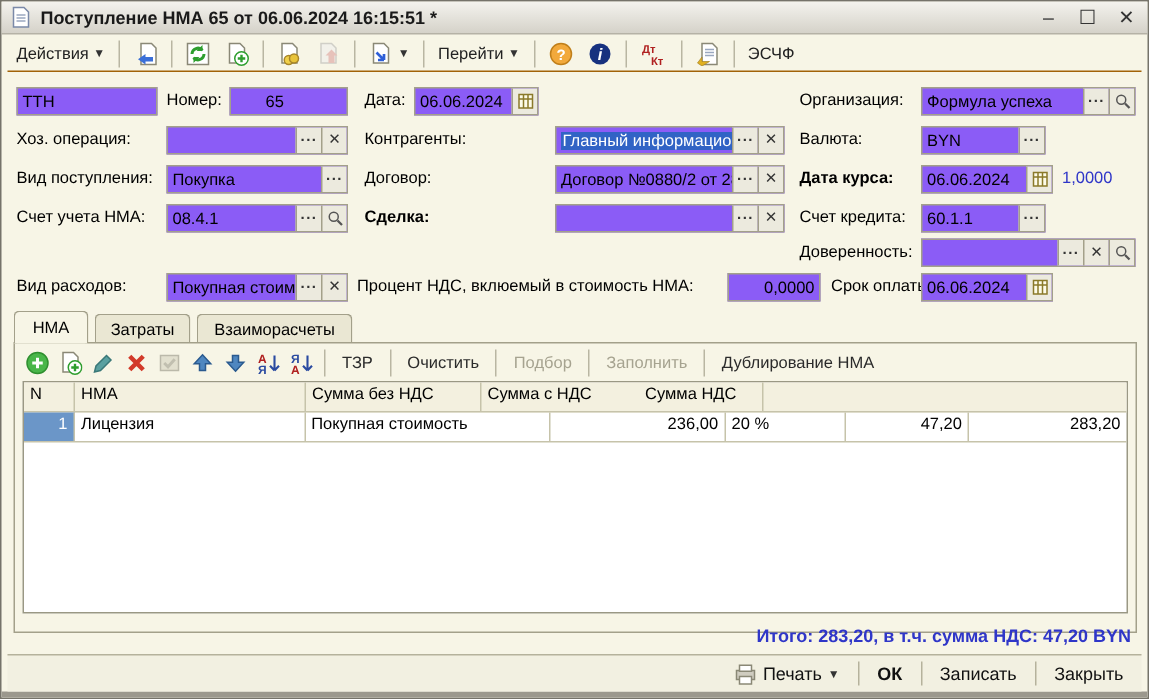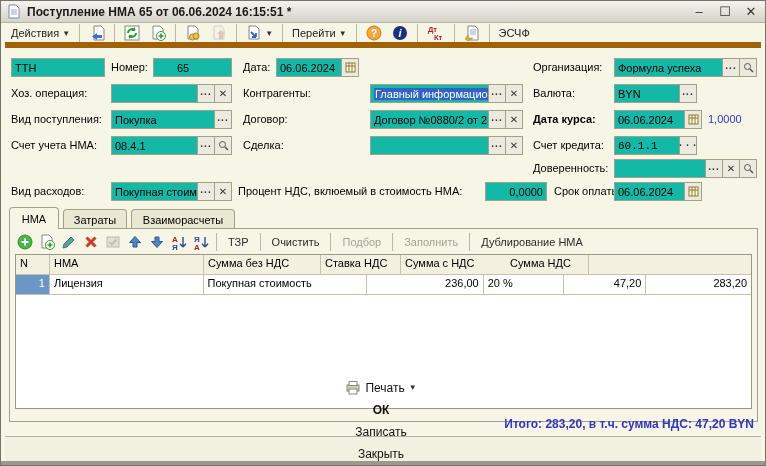--- a/index.html
+++ b/index.html
@@ -12,29 +12,29 @@
 
   .titlebar { position:absolute; left:0; top:0; width:100%; height:22px;
     background:linear-gradient(#f4f3ee,#d5d2c9); display:flex; align-items:center;
     padding:0 6px; gap:6px; border-bottom:1px solid #b5b2a6; z-index:6; }
   .title-text { font-size:12px; font-weight:bold; color:#1a1a1a; white-space:nowrap; flex:1; }
   .winbtns { display:flex; gap:10px; font-size:13px; color:#333; }
   .winbtn { width:16px; text-align:center; cursor:default; }
 
   .toolbar { position:absolute; left:4px; top:23px; right:4px; height:24px;
     display:flex; align-items:center; gap:2px; padding-left:2px;
-    border-bottom:6px solid #a16207; z-index:4; }
+    border-bottom:1px solid #a16207; z-index:4; }
   .tb { height:22px; min-width:22px; display:flex; align-items:center; justify-content:center;
         gap:3px; padding:0 4px; font-size:11px; color:#222; }
   .tb.disabled { opacity:.5; }
   .tsep { width:1px; height:18px; background:#b9b6a2; margin:0 3px; }
   .caret { font-size:8px; color:#333; }
 
   .lbl { position:absolute; font-size:11px; color:#000; white-space:nowrap; }
-  .fld { position:absolute; height:19px; background:#14b8a6; border:1px solid #a3a08a;
+  .fld { position:absolute; height:19px; background:#8b5cf6; border:1px solid #a3a08a;
          display:flex; align-items:stretch; font-size:11px; }
   .fld .val { flex:1; padding:1px 3px 0 3px; white-space:nowrap; overflow:hidden; line-height:16px; }
   .fld .val.num { text-align:right; }
   .fbtn { width:17px; background:#eceade; border-left:1px solid #a3a08a;
           display:flex; align-items:center; justify-content:center;
           font-size:10px; color:#333; line-height:1; }
   .fbtn.dots { letter-spacing:1px; font-weight:bold; padding-bottom:4px; }
   .sel-text { background:#3163c5; color:#fff; padding:0 1px; }
   .rate-text { position:absolute; font-size:11px; color:#2f36c8; }
 
@@ -61,21 +61,21 @@
   .c0{width:34px;} .c1{width:154px;} .c2{width:164px;} .c3{width:117px;}
   .c4{width:80px;} .c5{width:83px;} .c6{width:105px; border-right:none;}
   .numcell-sel { background:#6b96c8; color:#fff; text-align:right; }
 
   .totals { position:absolute; right:11px; top:416px; font-size:12px; font-weight:bold;
             color:#2f36c8; z-index:3; }
 
   .footer { position:absolute; left:4px; right:4px; bottom:4px; height:25px;
             border-top:1px solid #b5b29c; display:flex; align-items:center;
             justify-content:flex-end; gap:4px; padding-right:4px; z-index:6;
-            background:#f2f0e1;flex-direction:column; }
+            background:#f2f0e1; }
   .fbn { font-size:12px; color:#111; padding:0 8px; display:flex; align-items:center; gap:4px; }
   .fbn.bold { font-weight:bold; }
   .fsep { width:1px; height:16px; background:#b5b29c; }
 
   svg { display:block; }
 </style>
 </head>
 <body>
 
 <div class="win">
@@ -259,28 +259,28 @@
   <div class="fld" style="left:110px; top:135px; width:121px;">
     <span class="val">08.4.1</span>
     <span class="fbtn dots">...</span>
     <span class="fbtn">
         <svg width="11" height="11">
           <circle cx="4.5" cy="4.5" r="3" fill="none" stroke="#555"></circle>
           <path d="M7 7l3 3" stroke="#555" stroke-width="1.5"></path>
         </svg>
       </span>
   </div>
-  <span class="lbl" style="left:242px; top:138px;">Сделка:</span>
+  <span class="lbl" style="left:242px; top:138px;font-weight:bold;">Сделка:</span>
   <div class="fld" style="left:369px; top:135px; width:153px;">
     <span class="val"></span>
     <span class="fbtn dots">...</span>
     <span class="fbtn">✕</span>
   </div>
   <span class="lbl" style="left:532px; top:138px;">Счет кредита:</span>
-  <div class="fld" style="left:613px; top:135px; width:83px;font-family:Liberation Mono, monospace;">
+  <div class="fld" style="left:613px; top:135px; width:83px;">
     <span class="val">60.1.1</span>
     <span class="fbtn dots">...</span>
   </div>
 
   <span class="lbl" style="left:532px; top:161px;">Доверенность:</span>
   <div class="fld" style="left:613px; top:158px; width:143px;">
     <span class="val"></span>
     <span class="fbtn dots">...</span>
     <span class="fbtn">✕</span>
     <span class="fbtn">
@@ -388,21 +388,20 @@
     <span class="ttext disabled">Заполнить</span>
     <span class="tsep"></span>
     <span class="ttext">Дублирование НМА</span>
   </div>
 
   <div class="tbl">
     <div class="trow head">
       <span class="tc c0">N</span>
       <span class="tc c1">НМА</span>
       <span class="tc c3">Сумма без НДС</span>
-      <span class="tc c4">Ставка НДС</span>
       <span class="tc c6">Сумма с НДС</span>
       <span class="tc c5">Сумма НДС</span>
     </div>
     <div class="trow">
       <span class="tc c0 numcell-sel">1</span>
       <span class="tc c1">Лицензия</span>
       <span class="tc c2">Покупная стоимость</span>
       <span class="tc c3 r">236,00</span>
       <span class="tc c4">20 %</span>
       <span class="tc c5 r">47,20</span>

